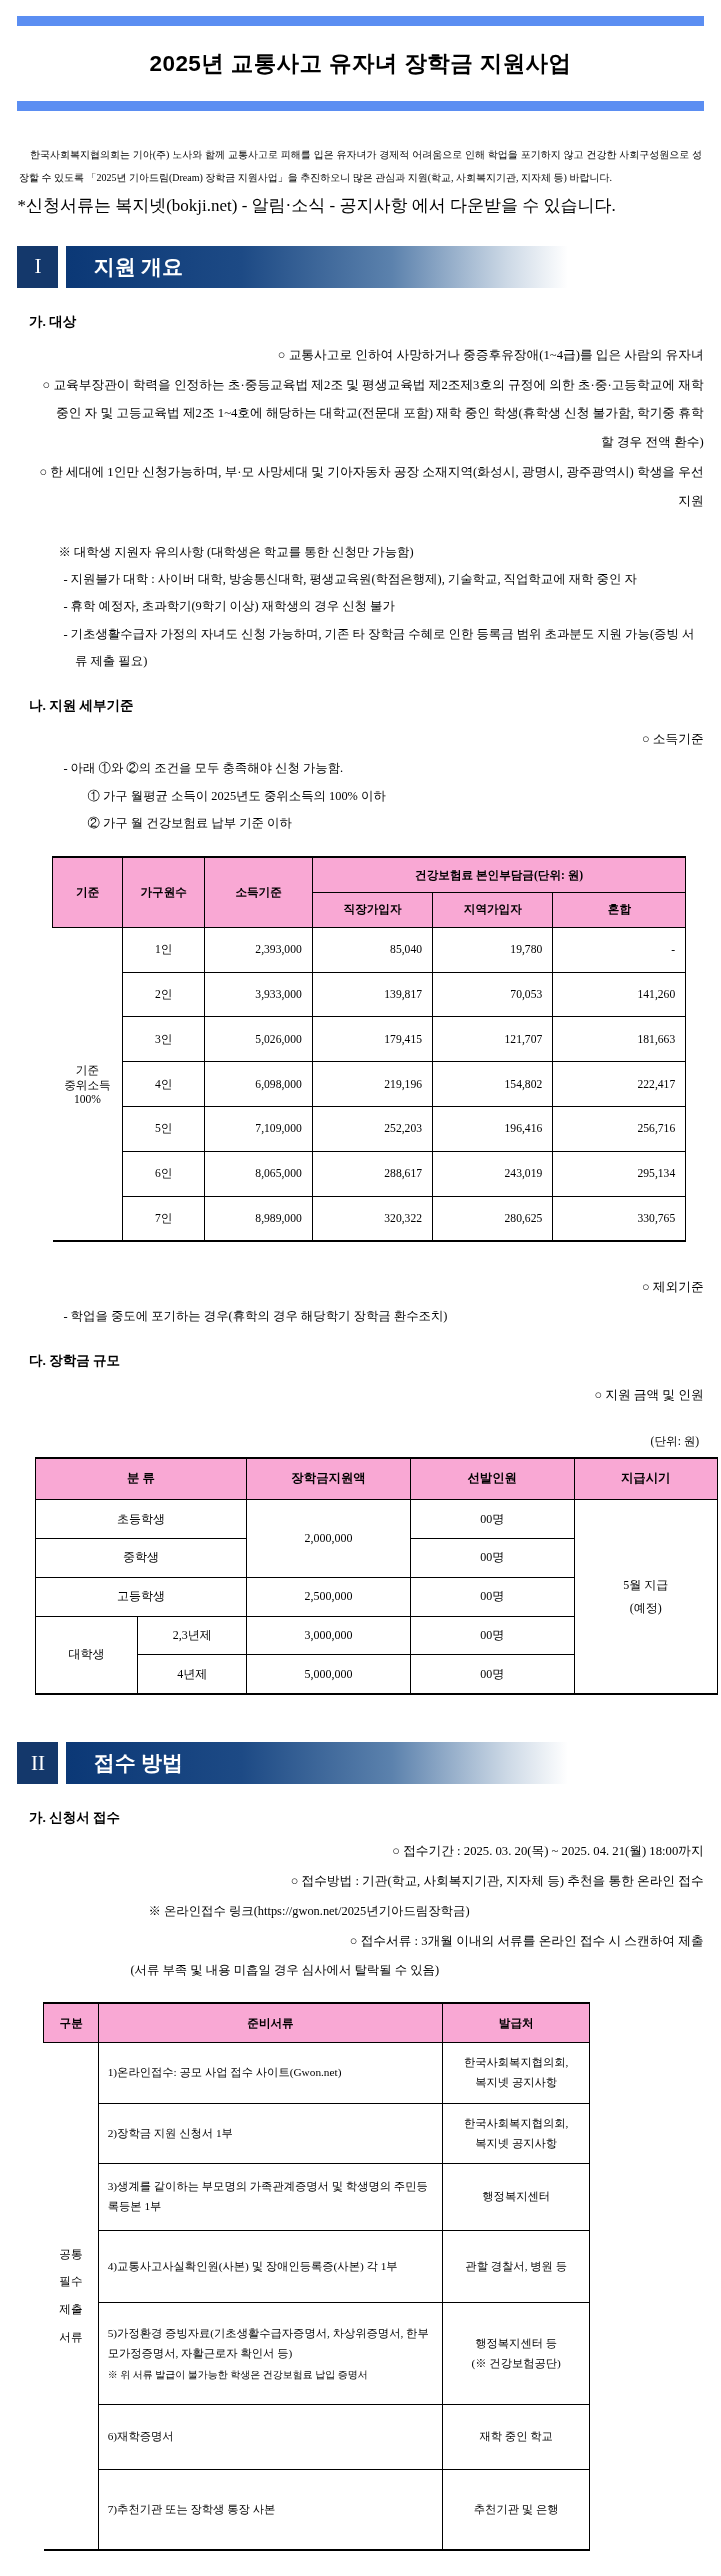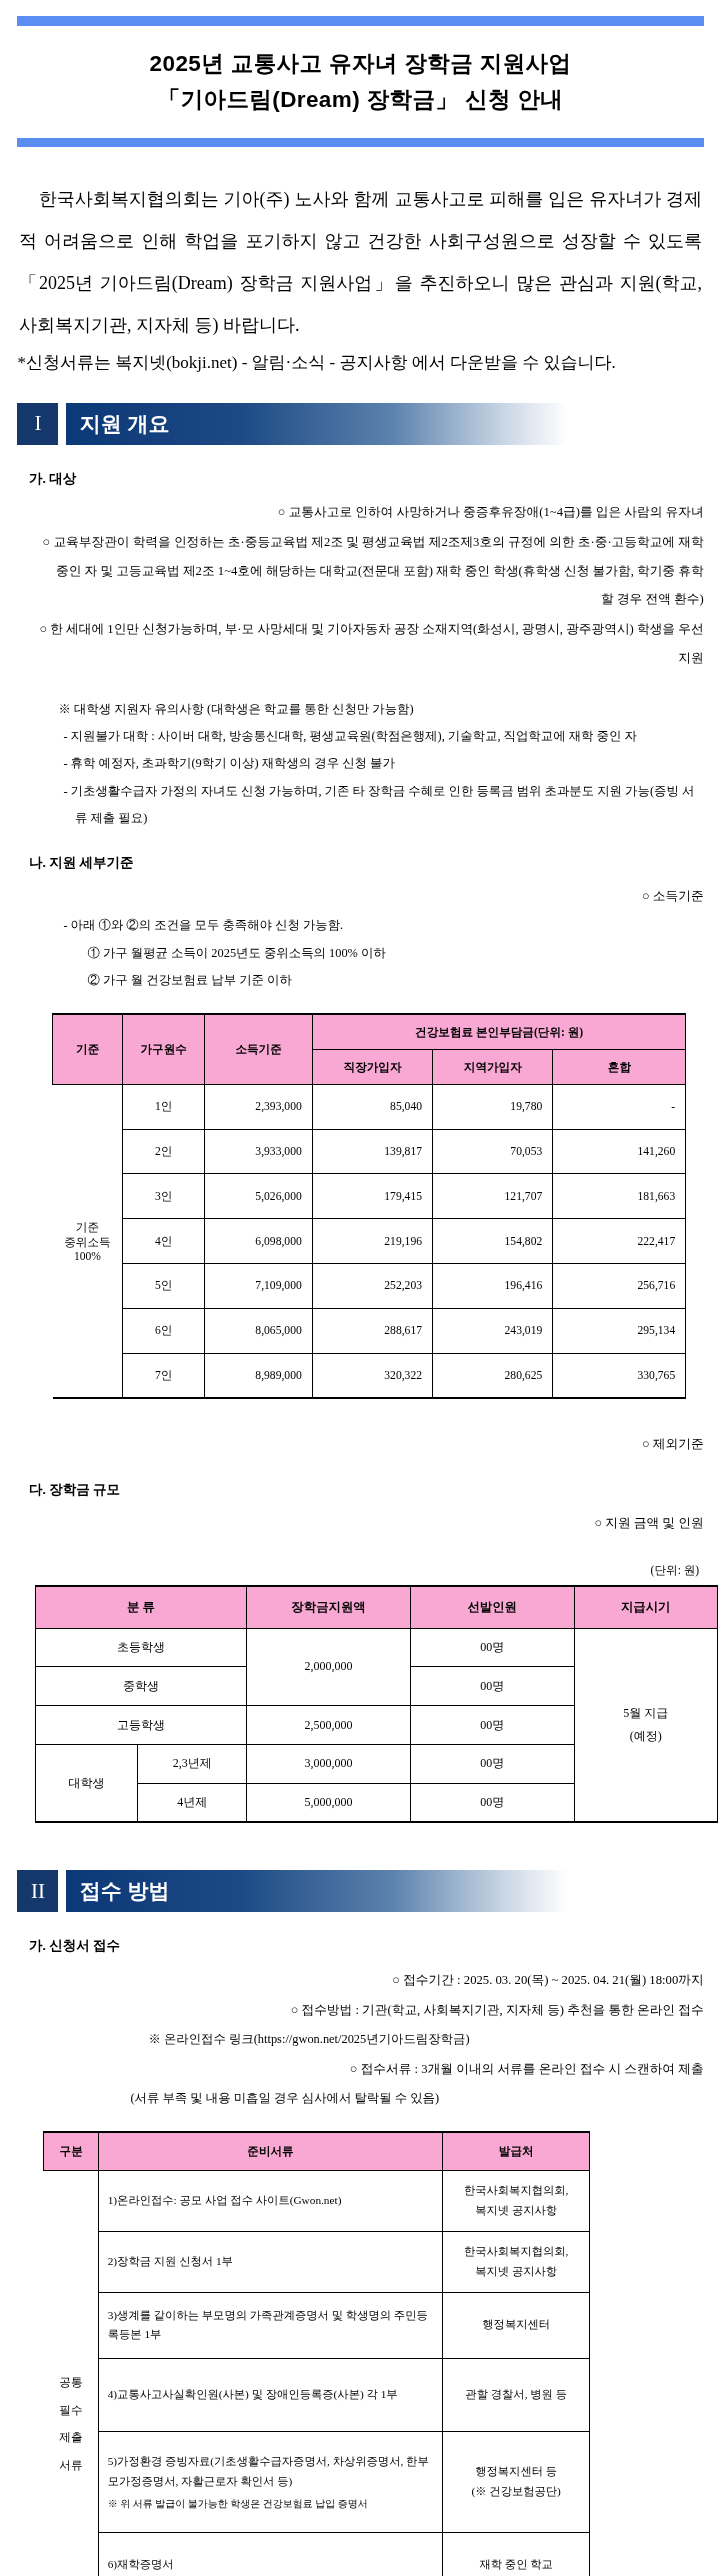--- a/index.html
+++ b/index.html
@@ -6,29 +6,29 @@
   body{width:721px;min-height:2576px;font-family:"Liberation Serif","DejaVu Serif",serif;color:#000;}
   .page{padding:16px 17.4px 44px 17.4px;position:relative;}
 
   .rule{height:9.5px;background:#5b8ef2;margin:0;}
   .rule.top{margin-bottom:20.4px;}
   .rule.under-title{margin-top:19px;margin-bottom:32px;}
 
   .title{font-family:"Liberation Sans","DejaVu Sans",sans-serif;font-weight:bold;
          font-size:22.5px;text-align:center;line-height:1.62;letter-spacing:0.4px;margin:0;}
 
-  .intro{font-size:18px;line-height:2.32;text-align:justify;text-indent:1.1em;margin:10.2px 1.5px 4.4px 1.5px;}
+  .intro{font-size:10px;line-height:2.32;text-align:justify;text-indent:1.1em;margin:10.2px 1.5px 4.4px 1.5px;}
   .dl-note{font-size:17px;margin:4.4px 0 29px 0;}
 
   .sec{display:flex;align-items:stretch;height:42px;margin:19px 0 25px 0;}
   .sec-num{width:41px;background:#14386b;color:#fff;display:flex;align-items:center;justify-content:center;
            font-family:"Liberation Serif",serif;font-size:21px;margin-right:7.3px;}
   .sec-bar{width:502px;display:flex;align-items:center;color:#fff;
-           font-family:Liberation Sans, sans-serif;font-weight:bold;font-size:21px;
-           padding-left:14px;box-sizing:border-box;
+           font-family:Liberation Serif, serif;font-weight:bold;font-size:21px;
+           padding-left:28px;box-sizing:border-box;
            background:linear-gradient(to right,#0b3876 0%,#1d4a85 35%,#5c82ad 65%,#cdd9e6 88%,#ffffff 100%);}
 
   .h-item{font-size:13.5px;font-weight:bold;margin:22px 0 10.2px 11.6px;}
   .b-item{font-size:12.7px;line-height:2.25;margin:1.5px 0 1.5px 14.5px;padding-left:19px;text-indent:-19px;text-align:right;}
   .b-item.plain{padding-left:0;text-indent:0;}
   .sub-note{font-size:12.4px;line-height:2.2;margin-left:41px;}
   .dash-item{font-size:12.4px;line-height:2.2;margin-left:46px;padding-left:11.6px;text-indent:-11.6px;}
   .dash-item.wide-hang{padding-left:167px;text-indent:-167px;}
   .circ-item{font-size:12.4px;line-height:2.2;margin-left:70px;}
   .sub-line{font-size:12.4px;line-height:2.25;margin-left:131px;}
@@ -70,21 +70,20 @@
 </style>
 </head>
 <body>
 
 <div class="page">
 
   <div class="rule top"></div>
 
   <h1 class="title">
     <span>2025년 교통사고 유자녀 장학금 지원사업</span><br>
-    <span>「기아드림(Dream) 장학금」 신청 안내</span>
   </h1>
 
   <div class="rule under-title"></div>
 
   <p class="intro">한국사회복지협의회는 기아(주) 노사와 함께 교통사고로 피해를 입은 유자녀가 경제적 어려움으로 인해 학업을 포기하지 않고 건강한 사회구성원으로 성장할 수 있도록 「2025년 기아드림(Dream) 장학금 지원사업」을 추진하오니 많은 관심과 지원(학교, 사회복지기관, 지자체 등) 바랍니다.</p>
   <p class="dl-note">*신청서류는 복지넷(bokji.net) - 알림·소식 - 공지사항 에서 다운받을 수 있습니다.</p>
 
   <div class="sec">
     <div class="sec-num">I</div>
     <div class="sec-bar">지원 개요</div>
@@ -172,20 +171,21 @@
         <td class="num">8,989,000</td>
         <td class="num">320,322</td>
         <td class="num">280,625</td>
         <td class="num">330,765</td>
       </tr>
     </tbody>
   </table>
 
   <div class="gap-lg"></div>
   <div class="b-item plain">○ 제외기준</div>
+  <div class="dash-item">- 학업을 중도에 포기하는 경우(휴학의 경우 해당학기 장학금 환수조치)</div>
 
   <div class="h-item">다. 장학금 규모</div>
   <div class="b-item plain">○ 지원 금액 및 인원</div>
 
   <div class="unit-note">(단위: 원)</div>
 
   <table class="tbl scholar">
     <thead>
       <tr>
         <th colspan="2" style="width:31%">분   류</th>

